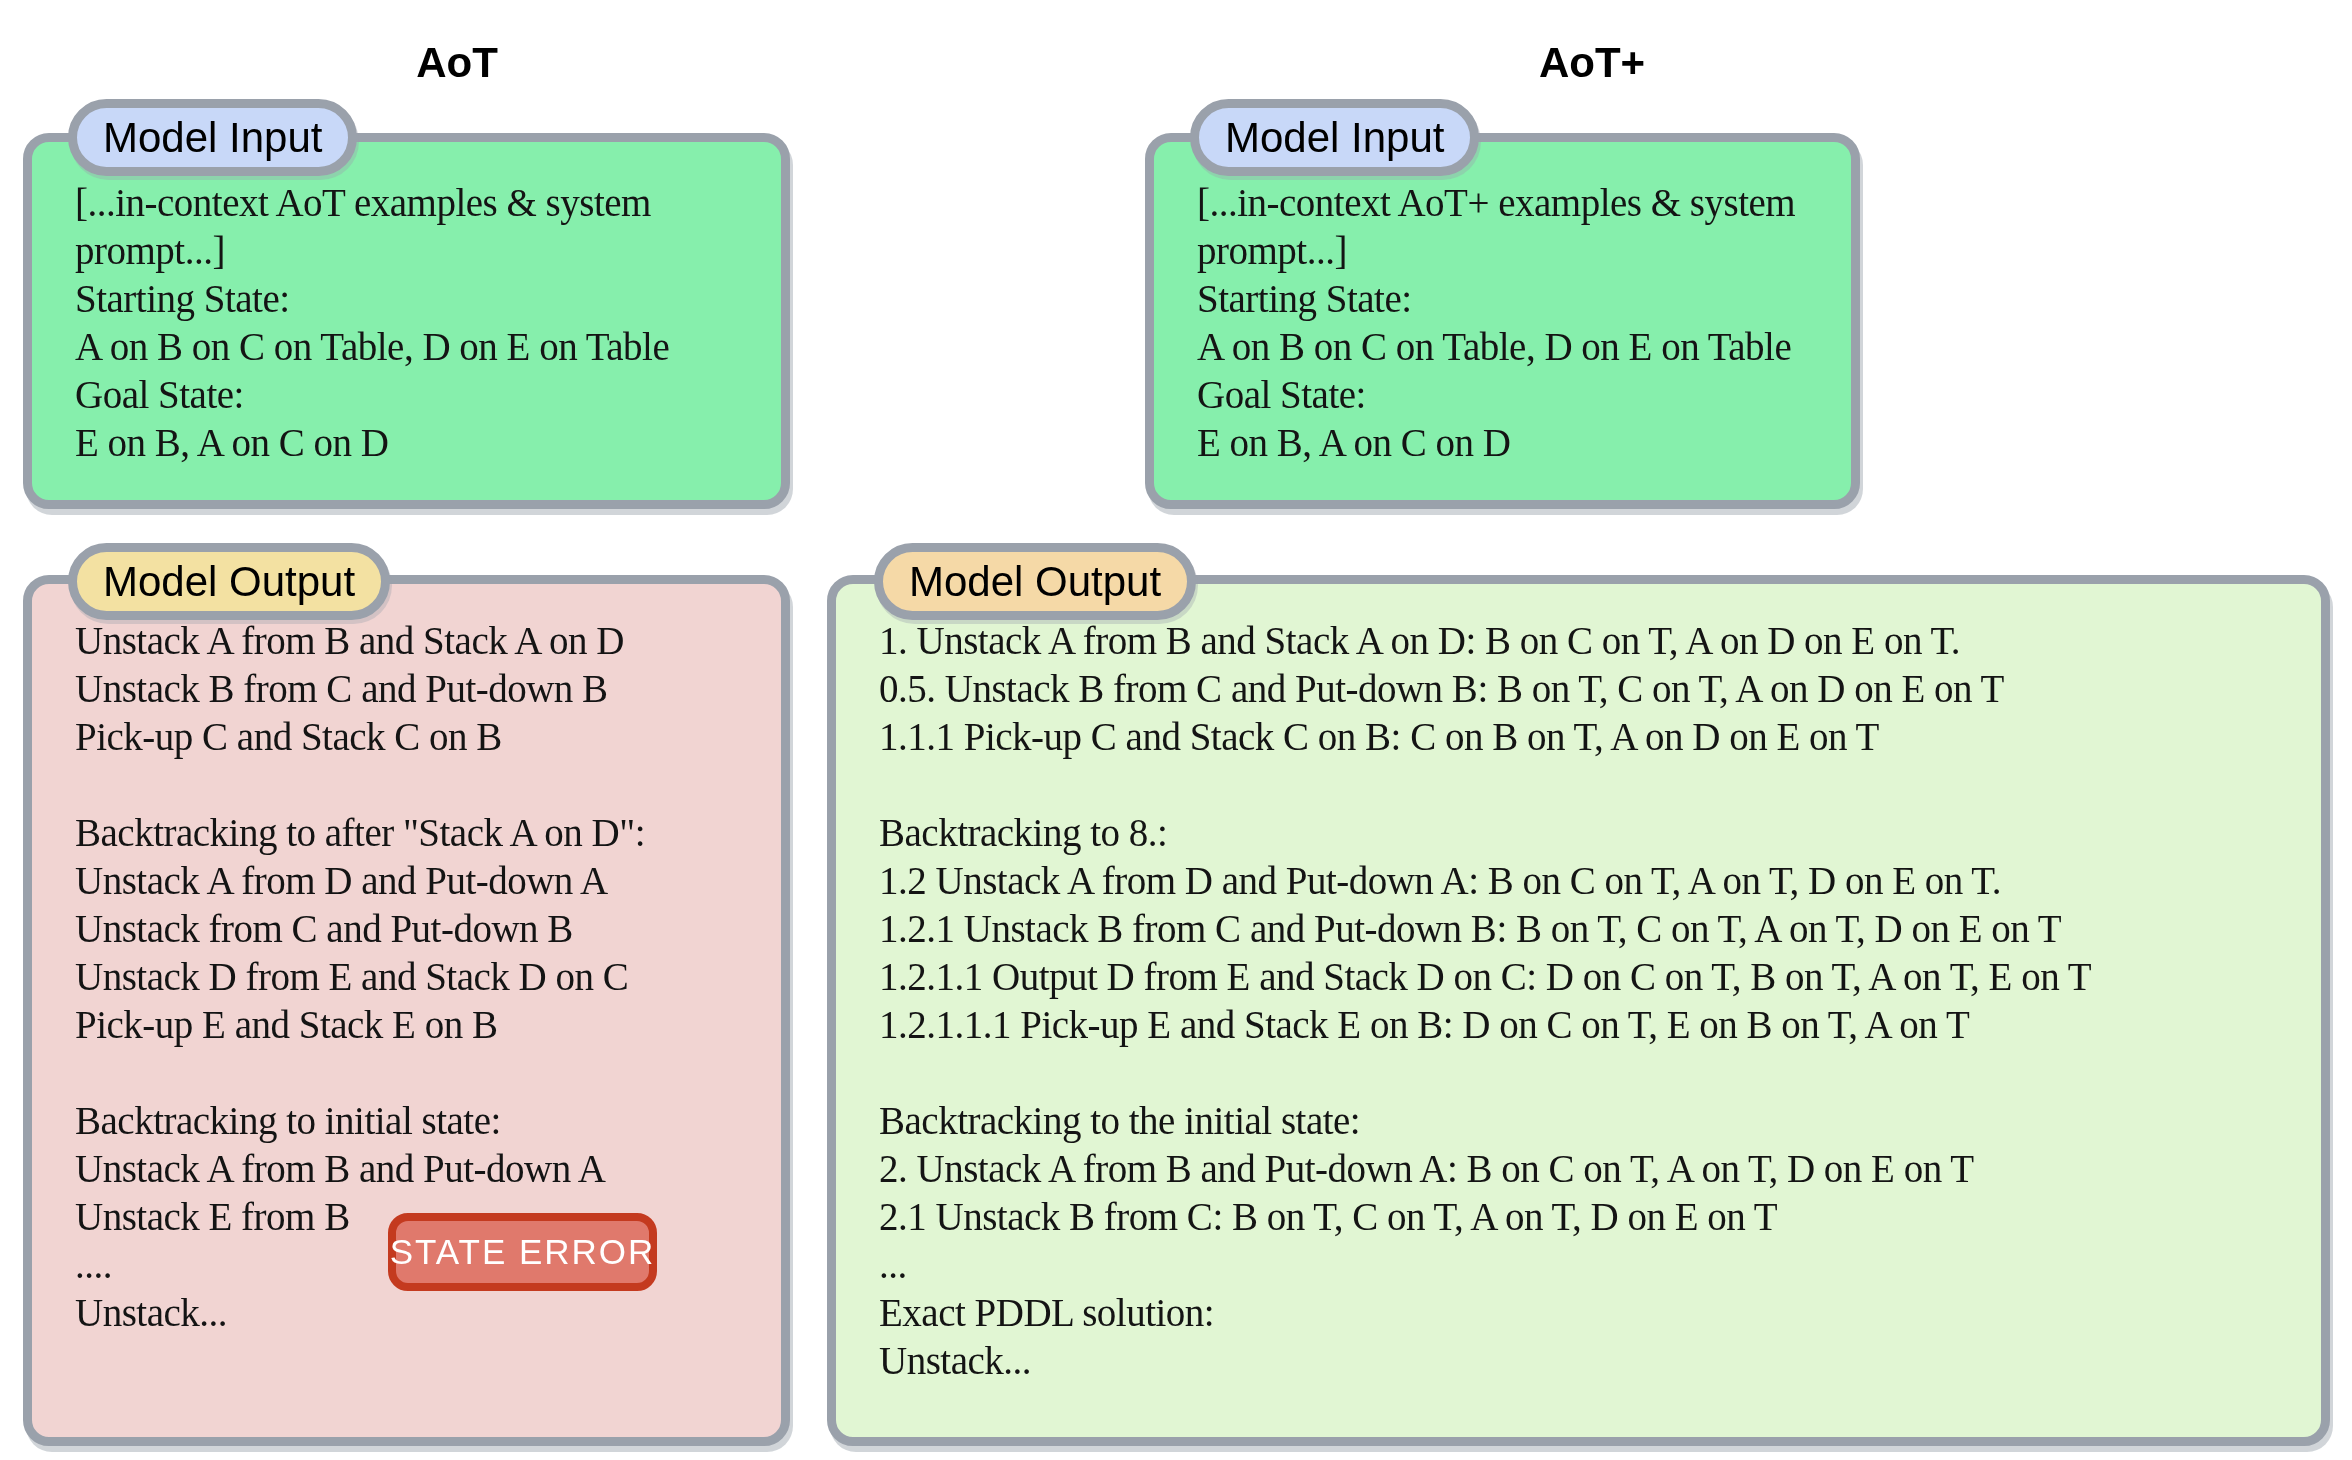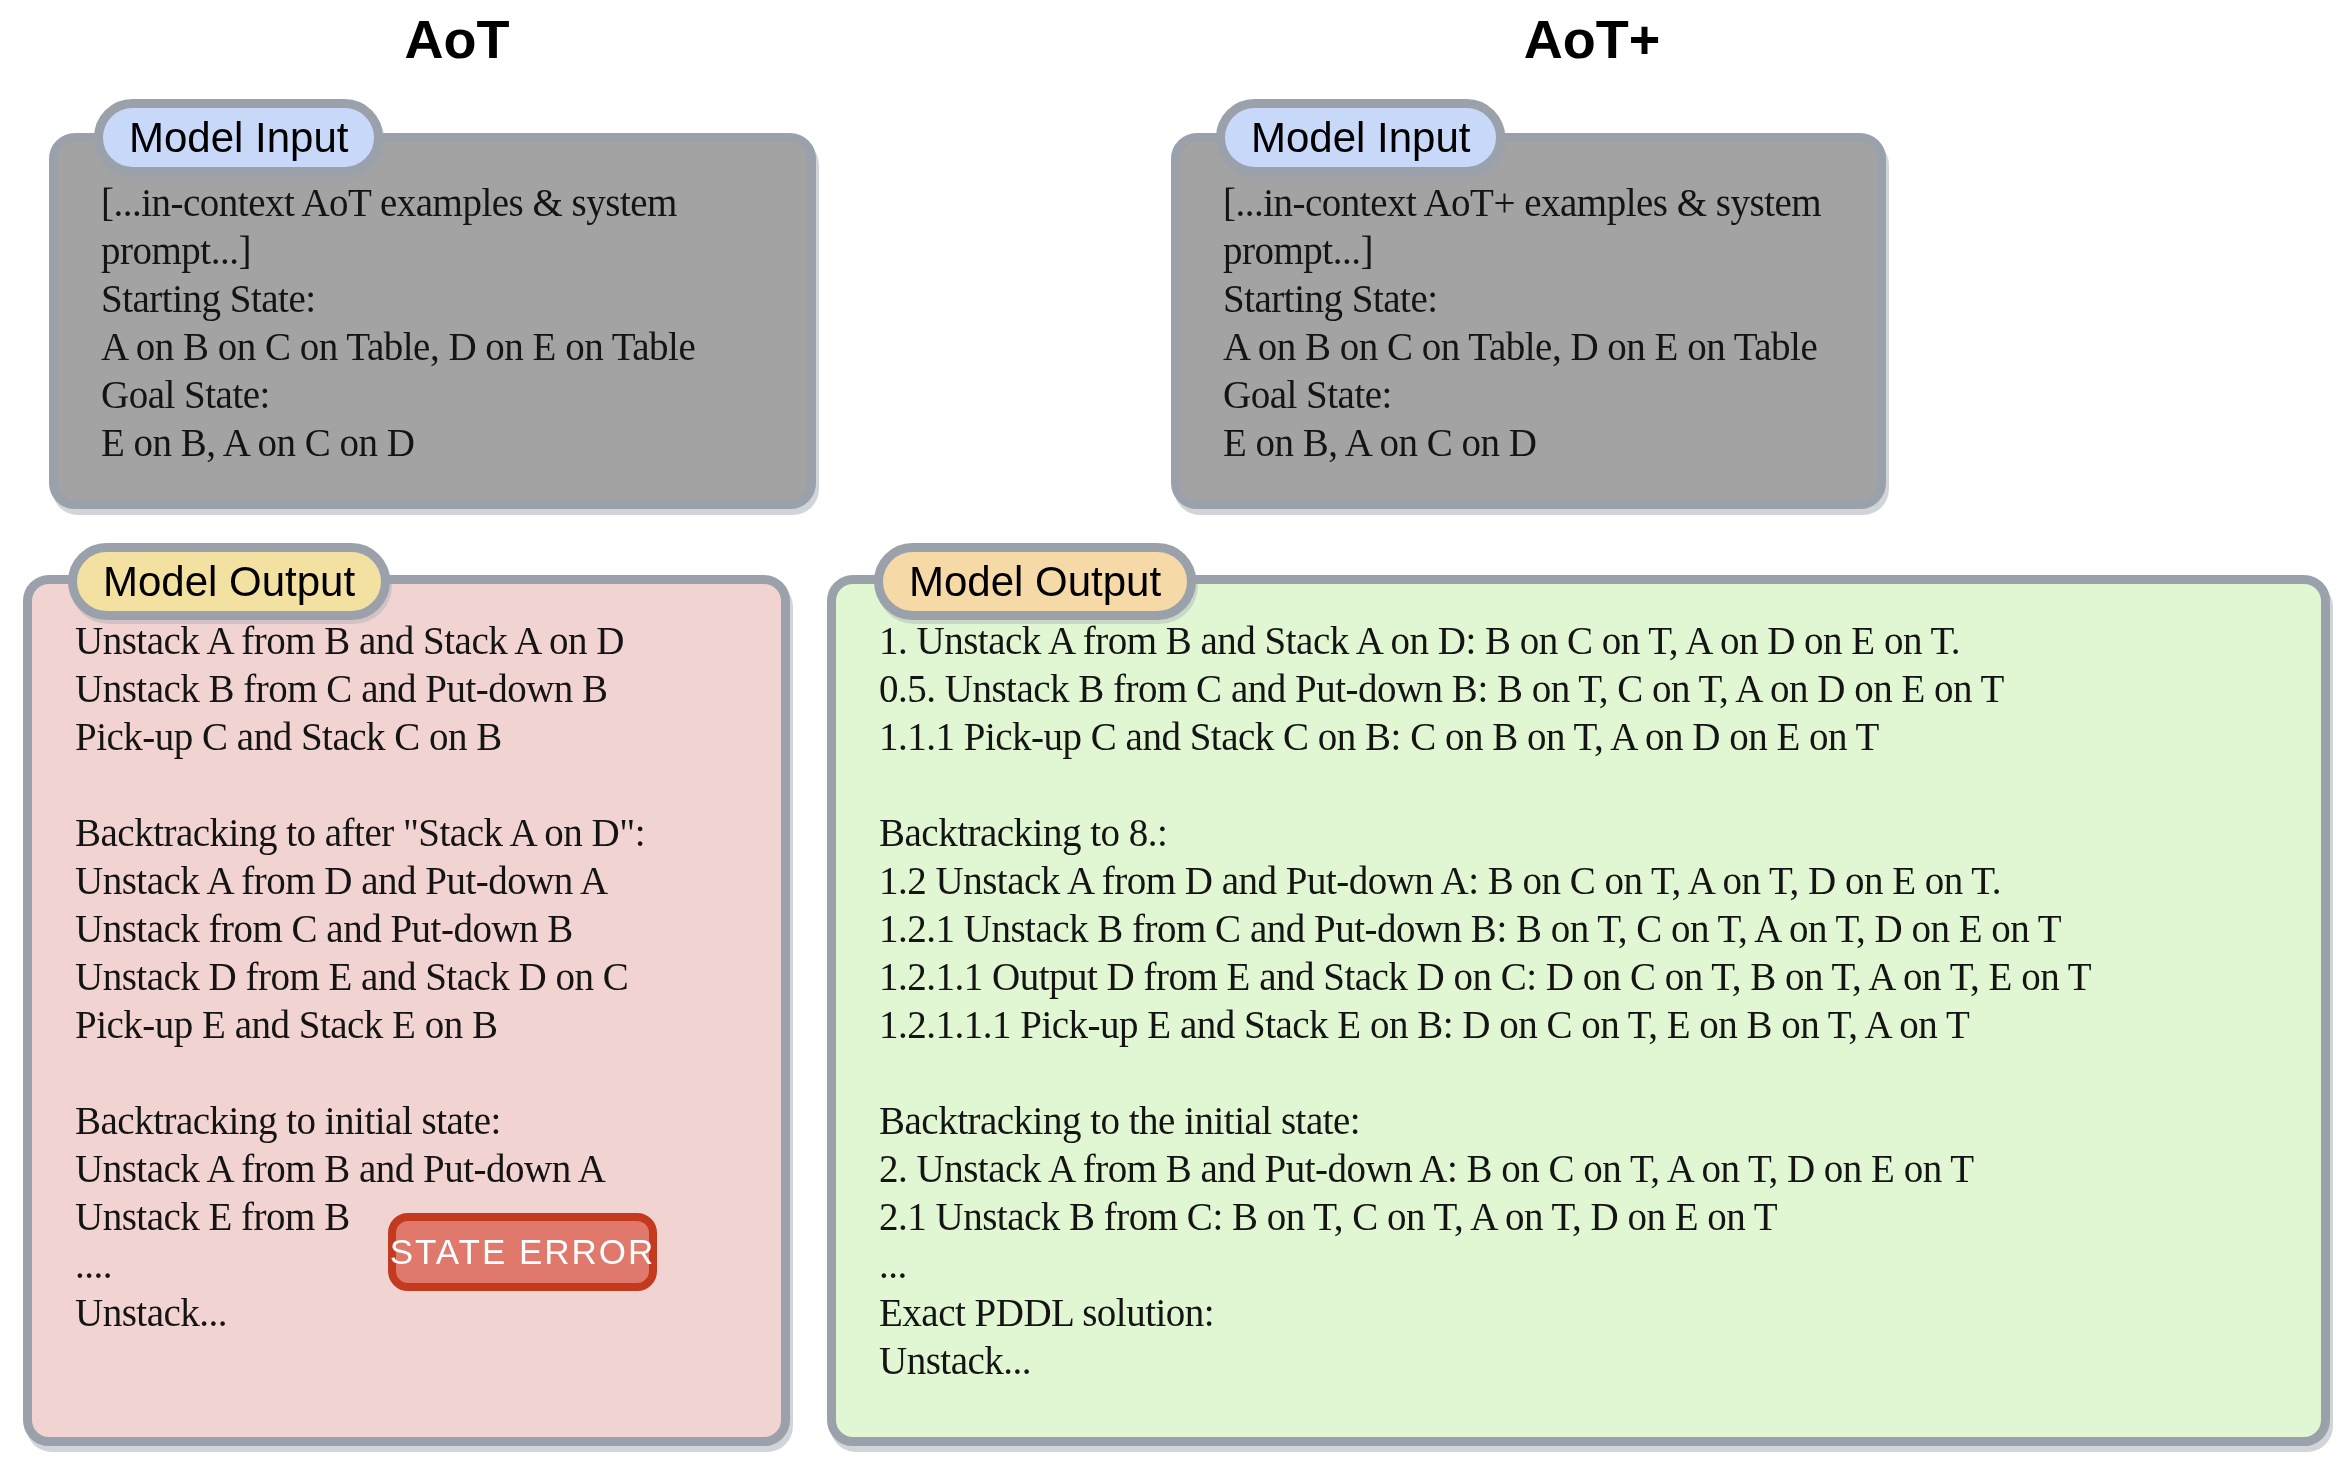--- a/index.html
+++ b/index.html
@@ -6,37 +6,37 @@
   body {
     width: 2352px; height: 1460px;
     background: #ffffff;
     position: relative;
     font-family: "Liberation Serif", serif;
     color: #141414;
     overflow: hidden;
   }
   .col-title {
     position: absolute;
-    top: 4px;
+    top: 28px;
     transform: translateX(-50%);
     font-family: "Liberation Sans", sans-serif;
     font-weight: bold;
-    font-size: 54px;
+    font-size: 42px;
     line-height: 70px;
     color: #000000;
     white-space: pre;
   }
   .panel {
     position: absolute;
     box-sizing: border-box;
     border: 9px solid #9aa1ab;
     border-radius: 26px;
     box-shadow: 3px 6px 0 rgba(154, 161, 171, 0.45);
   }
-  .panel.input  { background: #a3a3a3; margin-left: 26px; }
+  .panel.input  { background: #86efac; }
   .panel.output-bad  { background: #f1d4d2; }
   .panel.output-good { background: #e1f6d3; }
 
   .tab {
     position: absolute;
     box-sizing: border-box;
     height: 77px;
     padding: 0 26px;
     display: inline-flex;
     align-items: center;

